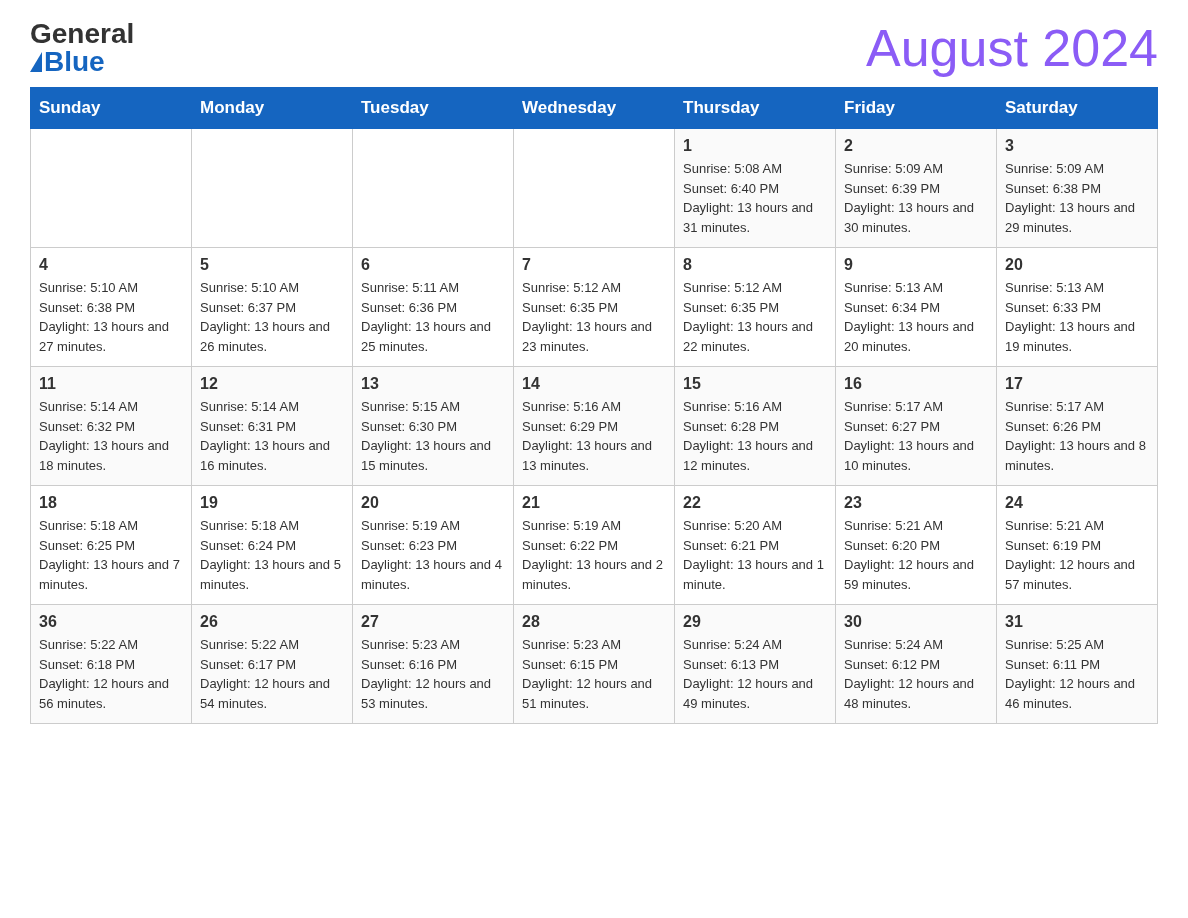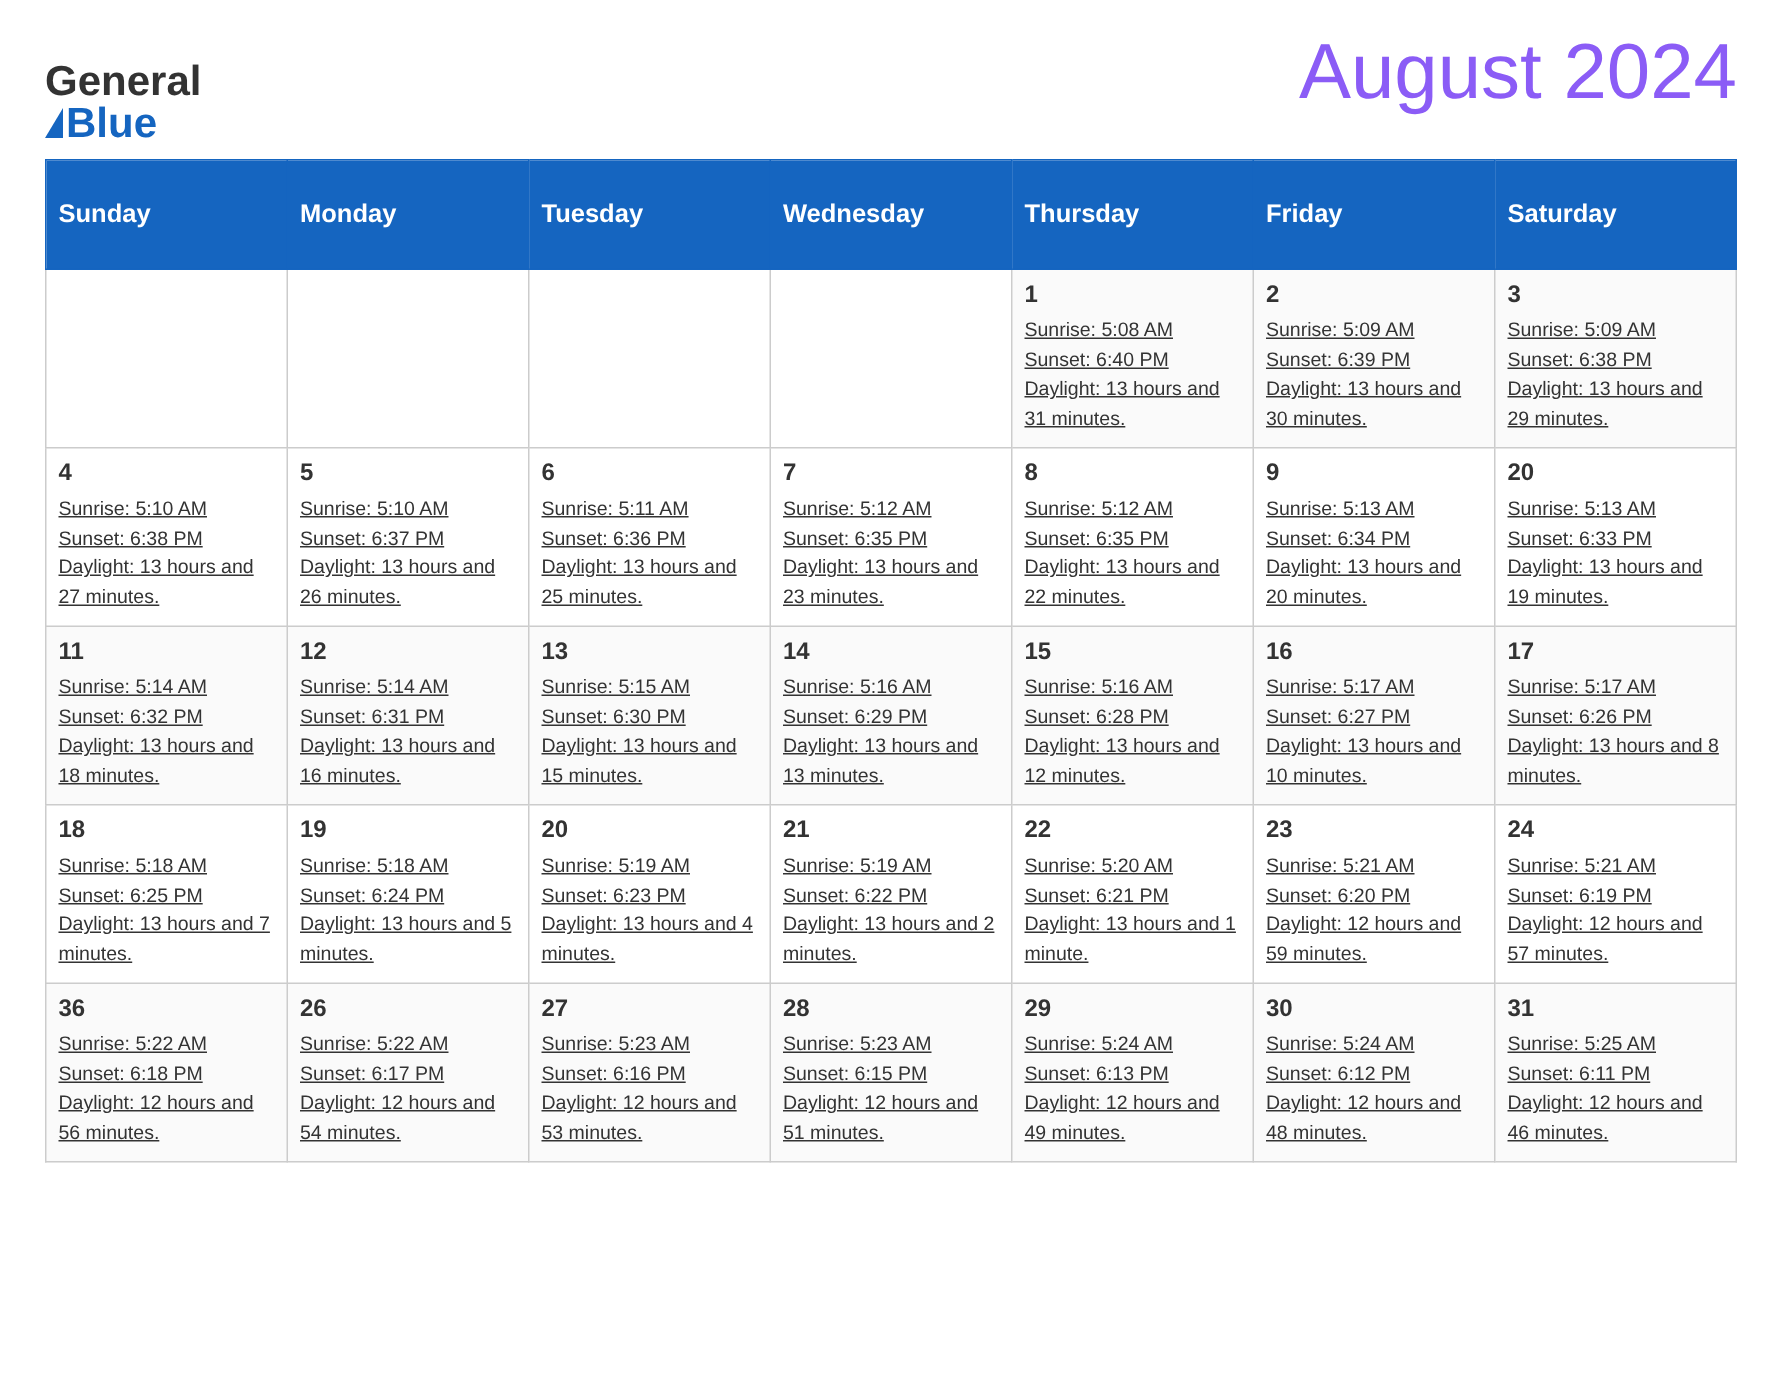--- a/index.html
+++ b/index.html
@@ -20,21 +20,20 @@
     .logo {
       display: flex;
       flex-direction: column;
       align-items: flex-start;
     }
     .logo-general {
       font-size: 28px;
       font-weight: bold;
       color: #333;
       line-height: 1;
-      margin-top: 20px;
     }
     .logo-blue {
       font-size: 28px;
       font-weight: bold;
       color: #1565c0;
       line-height: 1;
       display: flex;
       align-items: center;
     }
     .logo-triangle {
@@ -62,21 +61,21 @@
     .calendar {
       width: 100%;
       border-collapse: collapse;
       margin-top: 10px;
     }
     .calendar thead tr th {
       background-color: #1565c0;
       color: #fff;
       font-size: 17px;
       font-weight: bold;
-      padding: 26px 8px;
+      padding: 10px 8px;
       text-align: left;
       border: 1px solid #1565c0;
     }
     .calendar tbody tr td {
       border: 1px solid #ccc;
       vertical-align: top;
       padding: 8px 8px 10px 8px;
       width: 14.28%;
       min-height: 110px;
       font-size: 13px;
@@ -86,21 +85,20 @@
       font-size: 16px;
       font-weight: bold;
       color: #333;
       display: block;
       margin-bottom: 4px;
     }
     .day-info {
       font-size: 13px;
       line-height: 1.5;
       color: #333;
-      text-decoration: underline;
     }
     .calendar tbody tr:nth-child(odd) td {
       background-color: #fafafa;
     }
     .calendar tbody tr:nth-child(even) td {
       background-color: #fff;
     }
     .empty-cell {
       background-color: #fff !important;
     }

